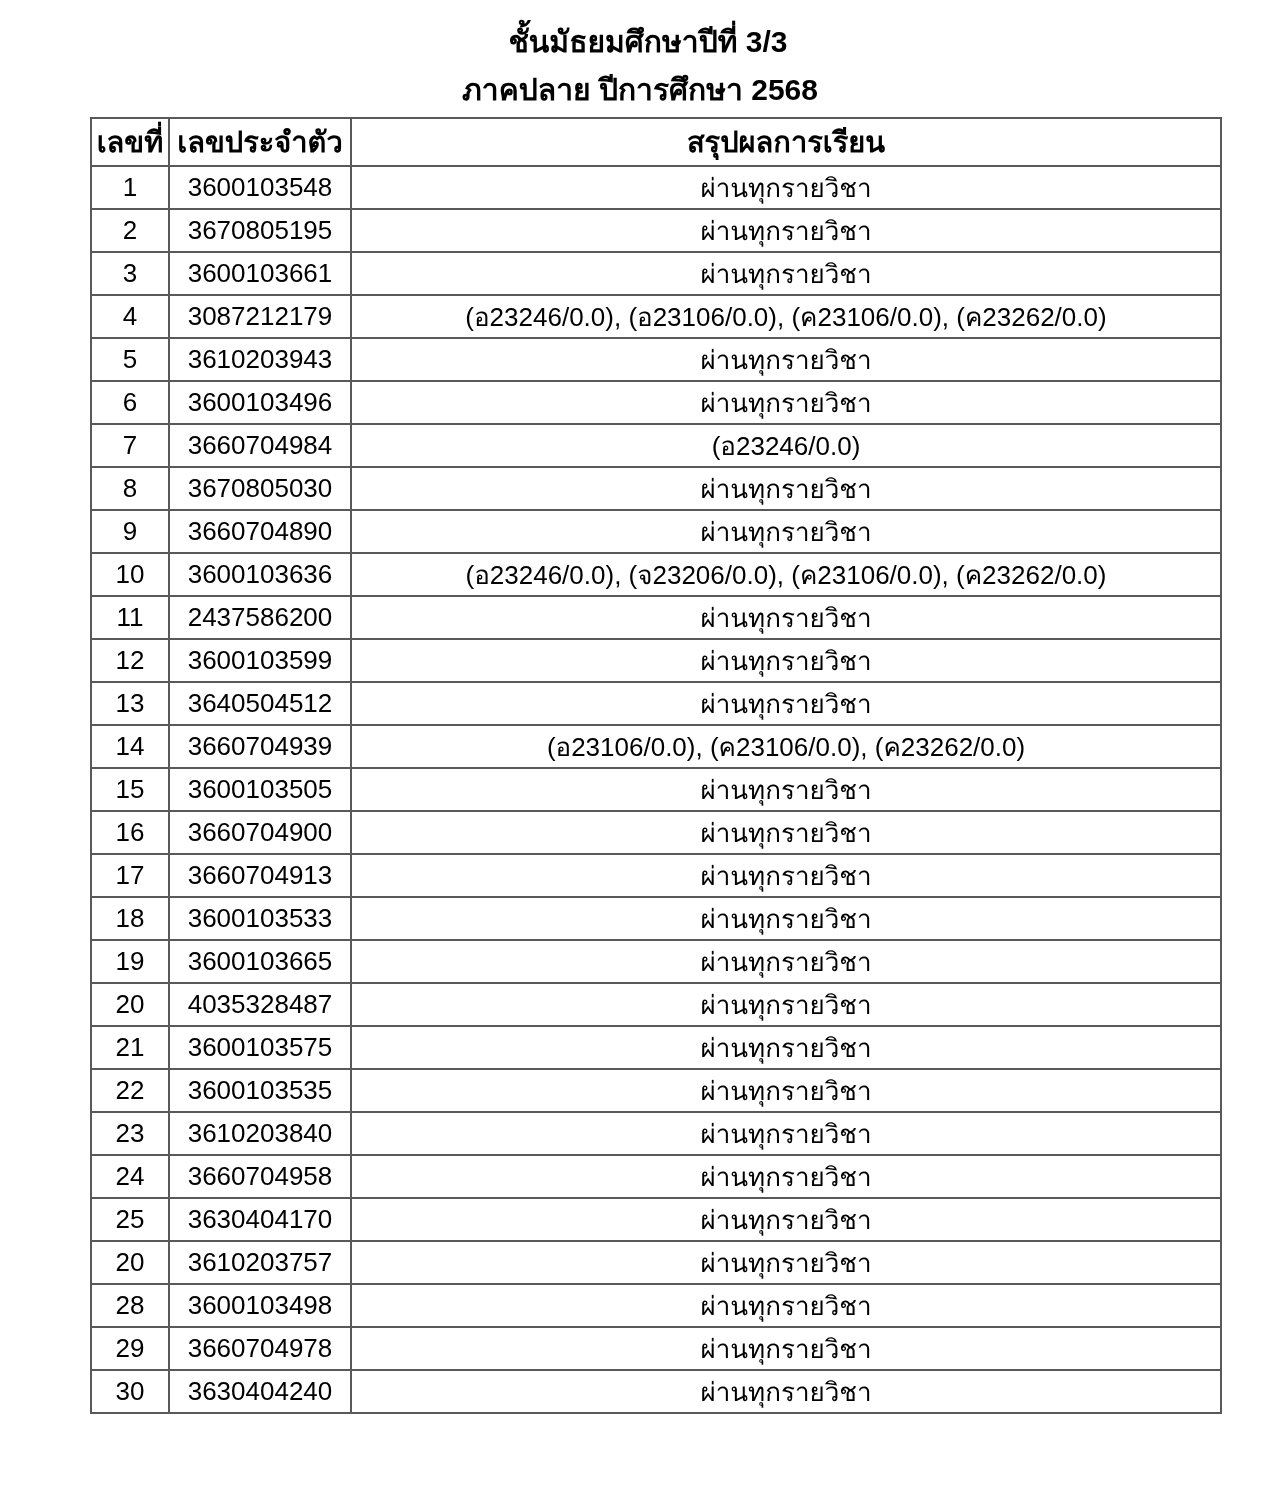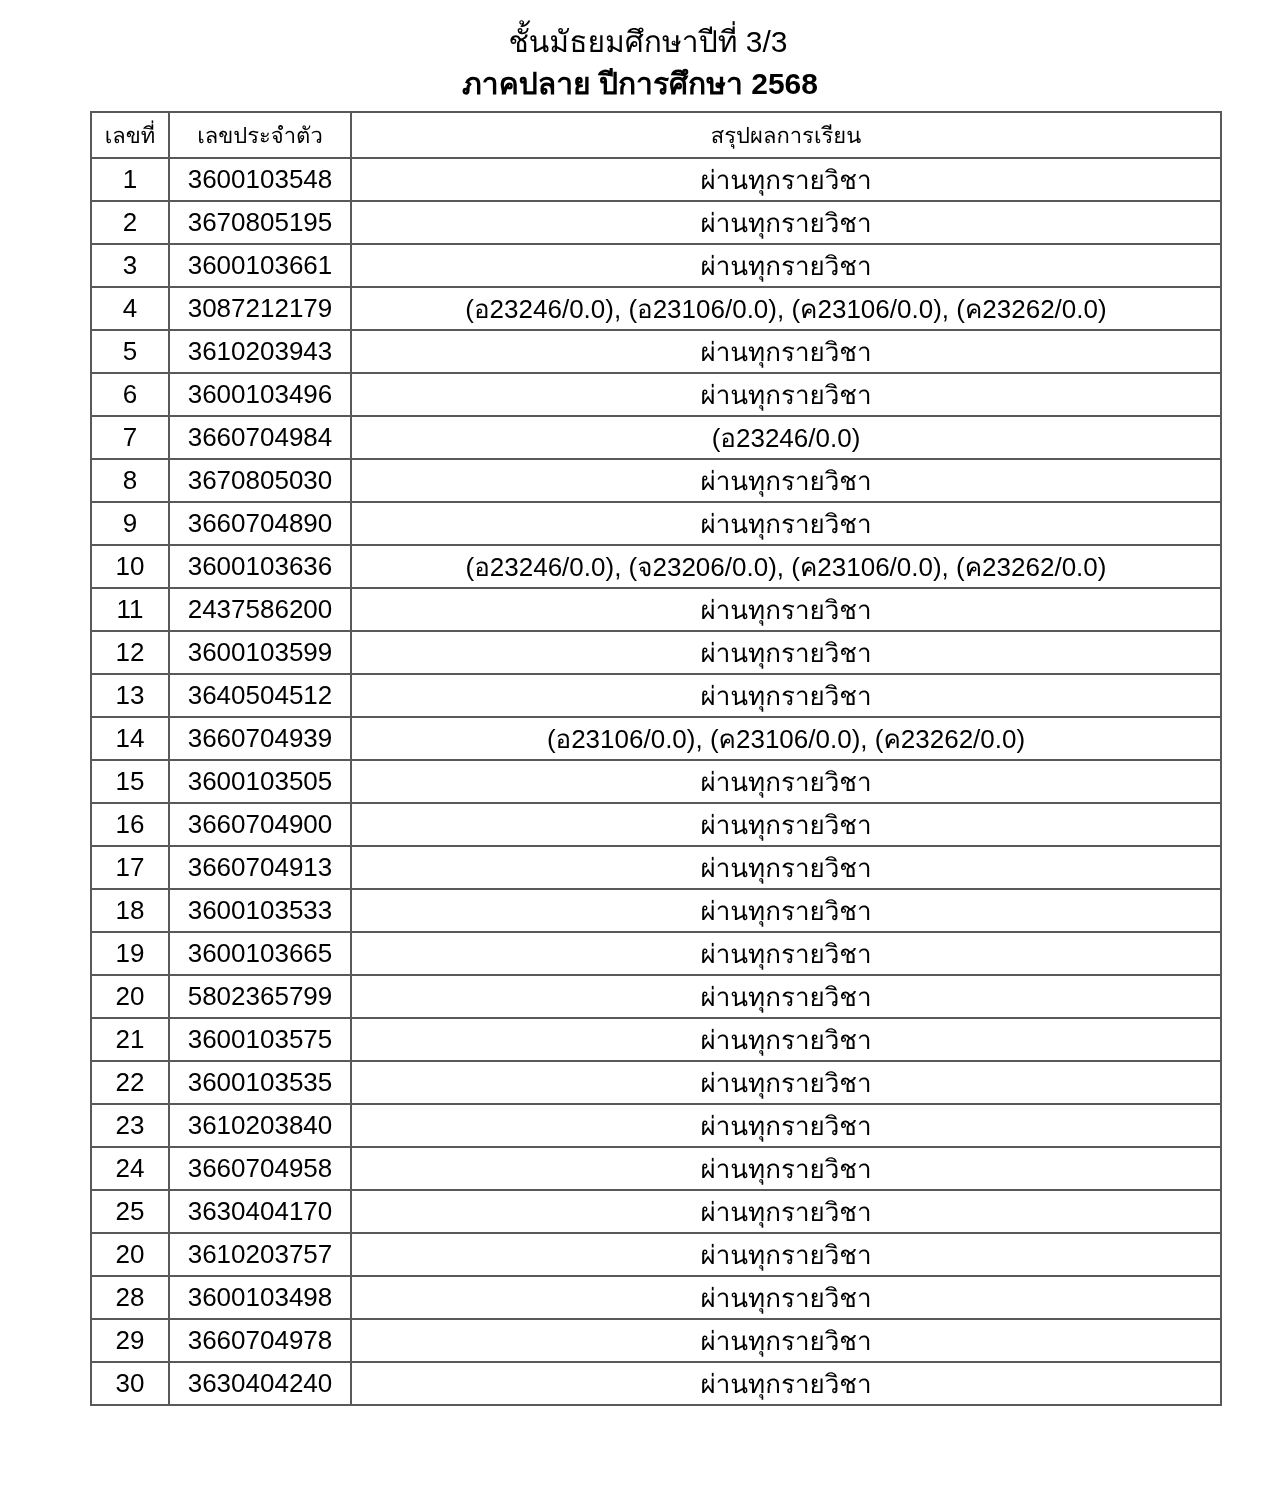--- a/index.html
+++ b/index.html
@@ -11,25 +11,25 @@
     width: 1280px;
     height: 1491px;
     font-family: "Liberation Sans", sans-serif;
     color: #000000;
     overflow: hidden;
   }
   .page-title {
     margin: 24px 0 0 16px;
     text-align: center;
     font-size: 30px;
-    font-weight: normal;
+    font-weight: bold;
     line-height: 1.2;
   }
   .page-subtitle {
-    margin: 6px 0 0 0;
+    margin: 12px 0 0 0;
     text-align: center;
     font-size: 30px;
     font-weight: bold;
     line-height: 1.2;
   }
   table.results-table {
     border-collapse: collapse;
     table-layout: fixed;
     margin: 9px 0 0 90px;
     width: 1130px;
@@ -38,22 +38,22 @@
   .results-table td {
     border: 2px solid #595959;
     text-align: center;
     vertical-align: middle;
     padding: 0 4px;
     overflow: hidden;
     white-space: nowrap;
   }
   .results-table th {
     height: 44px;
-    font-size: 22px;
-    font-weight: normal;
+    font-size: 29px;
+    font-weight: bold;
   }
   .results-table td {
     height: 39px;
     font-size: 26px;
     font-weight: normal;
   }
   col.col-no     { width: 78px; }
   col.col-id     { width: 182px; }
   col.col-result { width: 870px; }
 </style>
@@ -168,21 +168,21 @@
           <td>3600103533</td>
           <td>ผ่านทุกรายวิชา</td>
         </tr>
         <tr>
           <td>19</td>
           <td>3600103665</td>
           <td>ผ่านทุกรายวิชา</td>
         </tr>
         <tr>
           <td>20</td>
-          <td>5802365799</td>
+          <td>4035328487</td>
           <td>ผ่านทุกรายวิชา</td>
         </tr>
         <tr>
           <td>21</td>
           <td>3600103575</td>
           <td>ผ่านทุกรายวิชา</td>
         </tr>
         <tr>
           <td>22</td>
           <td>3600103535</td>

